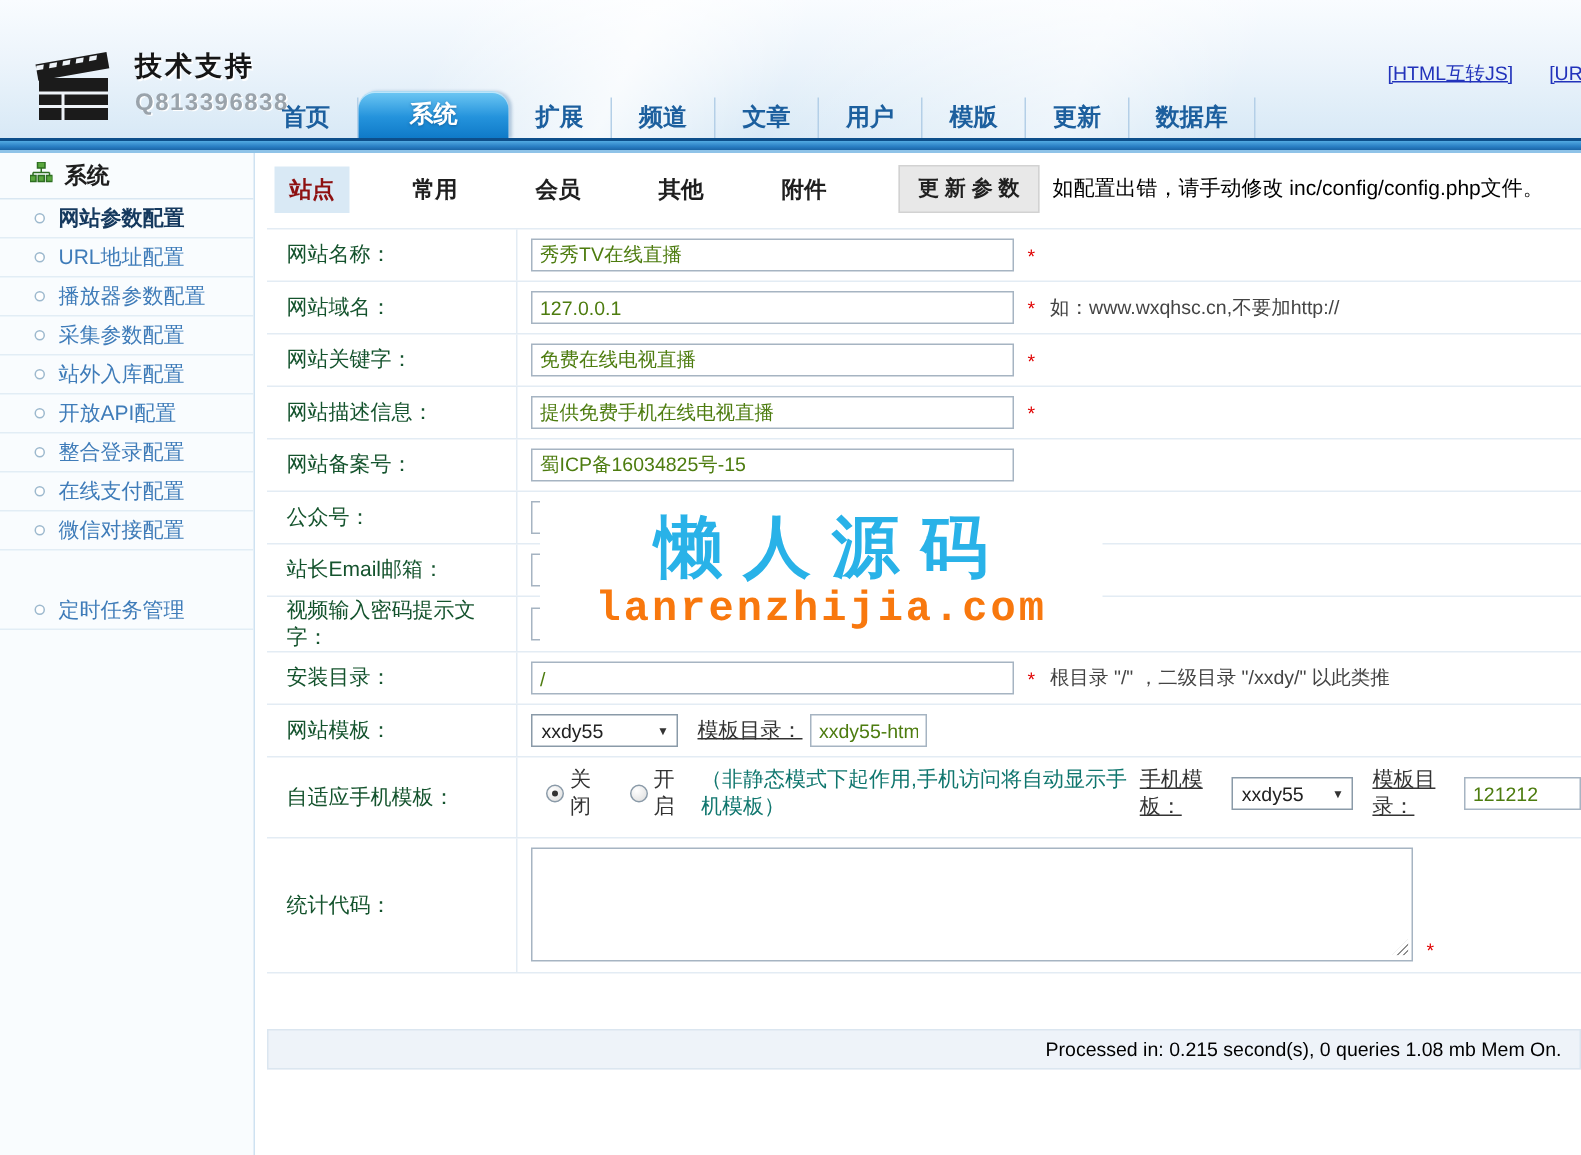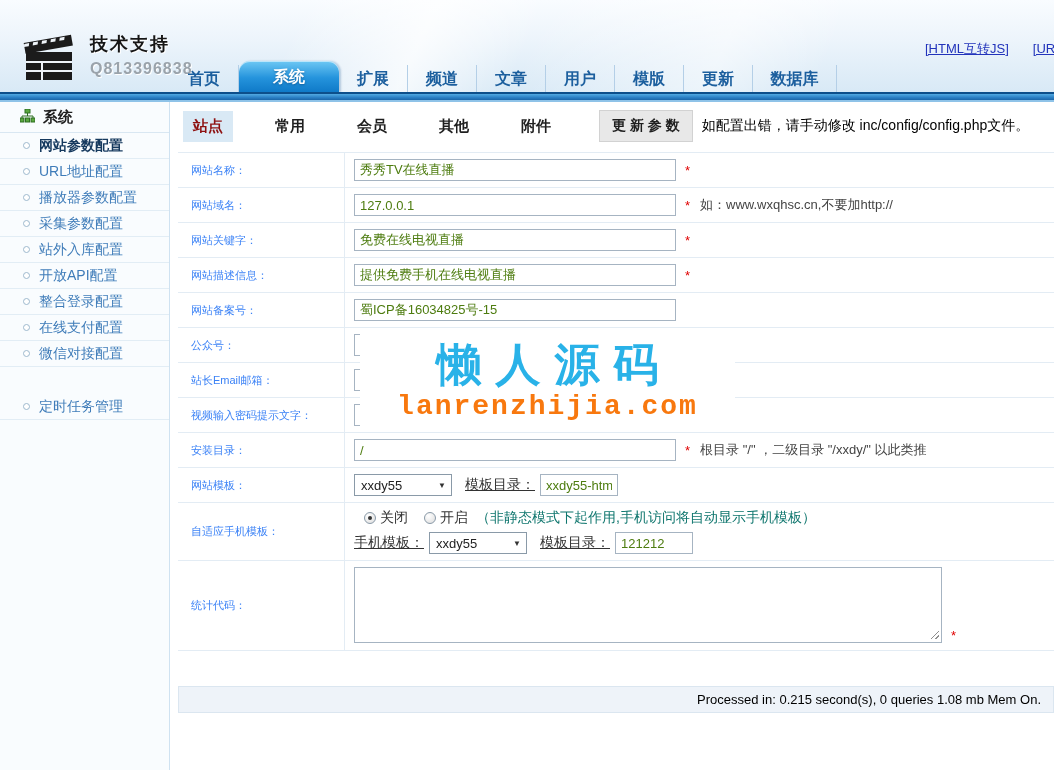--- a/index.html
+++ b/index.html
@@ -71,39 +71,39 @@
   .update-btn {
     margin-left:38px; background:#e8e8e8; border:1px solid #d2d2d2;
     font-size:14px; font-weight:bold; color:#1f1f1f; padding:6px 12px; cursor:pointer;
   }
   .config-warning { margin-left:9px; font-size:14px; font-weight:normal; color:#000; }
   
   .form { position:absolute; left:0; top:50px; width:876px; border-top:1px solid #e3ecf4; }
   .row { display:flex; border-bottom:1px solid #e3ecf4; min-height:35px; align-items:stretch; }
   .row .label {
     flex:0 0 167px; display:flex; align-items:center; padding-left:13px;
-    border-right:1px solid #e3ecf4; font-size:11px; color:#3b82f6;
+    border-right:1px solid #e3ecf4; font-size:14px; color:#14532d;
   }
   .row .field { flex:1; display:flex; align-items:center; padding-left:9px; font-size:13px; color:#333; }
   input.text {
     width:322px; height:22px; border:1px solid #a6b4c2; padding:1px 5px;
     font-size:13px; color:#4d7c0f; font-family:inherit; background:#fff;
   }
   input.text.small { width:78px; }
   .req { color:#e00000; margin-left:9px; font-size:13px; }
   .hint { color:#444; font-size:13px; margin-left:10px; }
   .selectbox {
     width:98px; height:22px; border:1px solid #8a9aa8; background:#fff;
     display:flex; align-items:center; justify-content:space-between;
     padding:0 5px 0 6px; font-size:13px; color:#222; cursor:pointer;
   }
   .selectbox .arr { font-size:8px; color:#333; }
   .sub-label { margin-left:13px; margin-right:5px; font-size:14px; color:#333;text-decoration:underline; }
   .sub-label.tight { margin-left:0; }
-  .row-mobile .field { flex-direction:column; align-items:flex-start; justify-content:space-between; gap:5px; padding:6px 0 6px 9px; }
+  .row-mobile .field { flex-direction:row; align-items:flex-start; justify-content:space-between; gap:5px; padding:6px 0 6px 9px; }
   .mline { display:flex; align-items:center; }
   .radio {
     width:12px; height:12px; border-radius:50%; border:1px solid #8a9aa8;
     background:radial-gradient(circle at 35% 30%,#fff,#dcdcdc); position:relative;
     margin:0 4px 0 10px; cursor:pointer; flex:0 0 auto;
   }
   .radio.checked::after { content:""; position:absolute; inset:3px; background:#333; border-radius:50%; }
   .radio-label { font-size:14px; color:#333; margin-right:6px; }
   .mobile-note { font-size:14px; color:#0f766e; margin-left:2px; }
   .row-stats .field { align-items:flex-end; padding-bottom:7px; }

